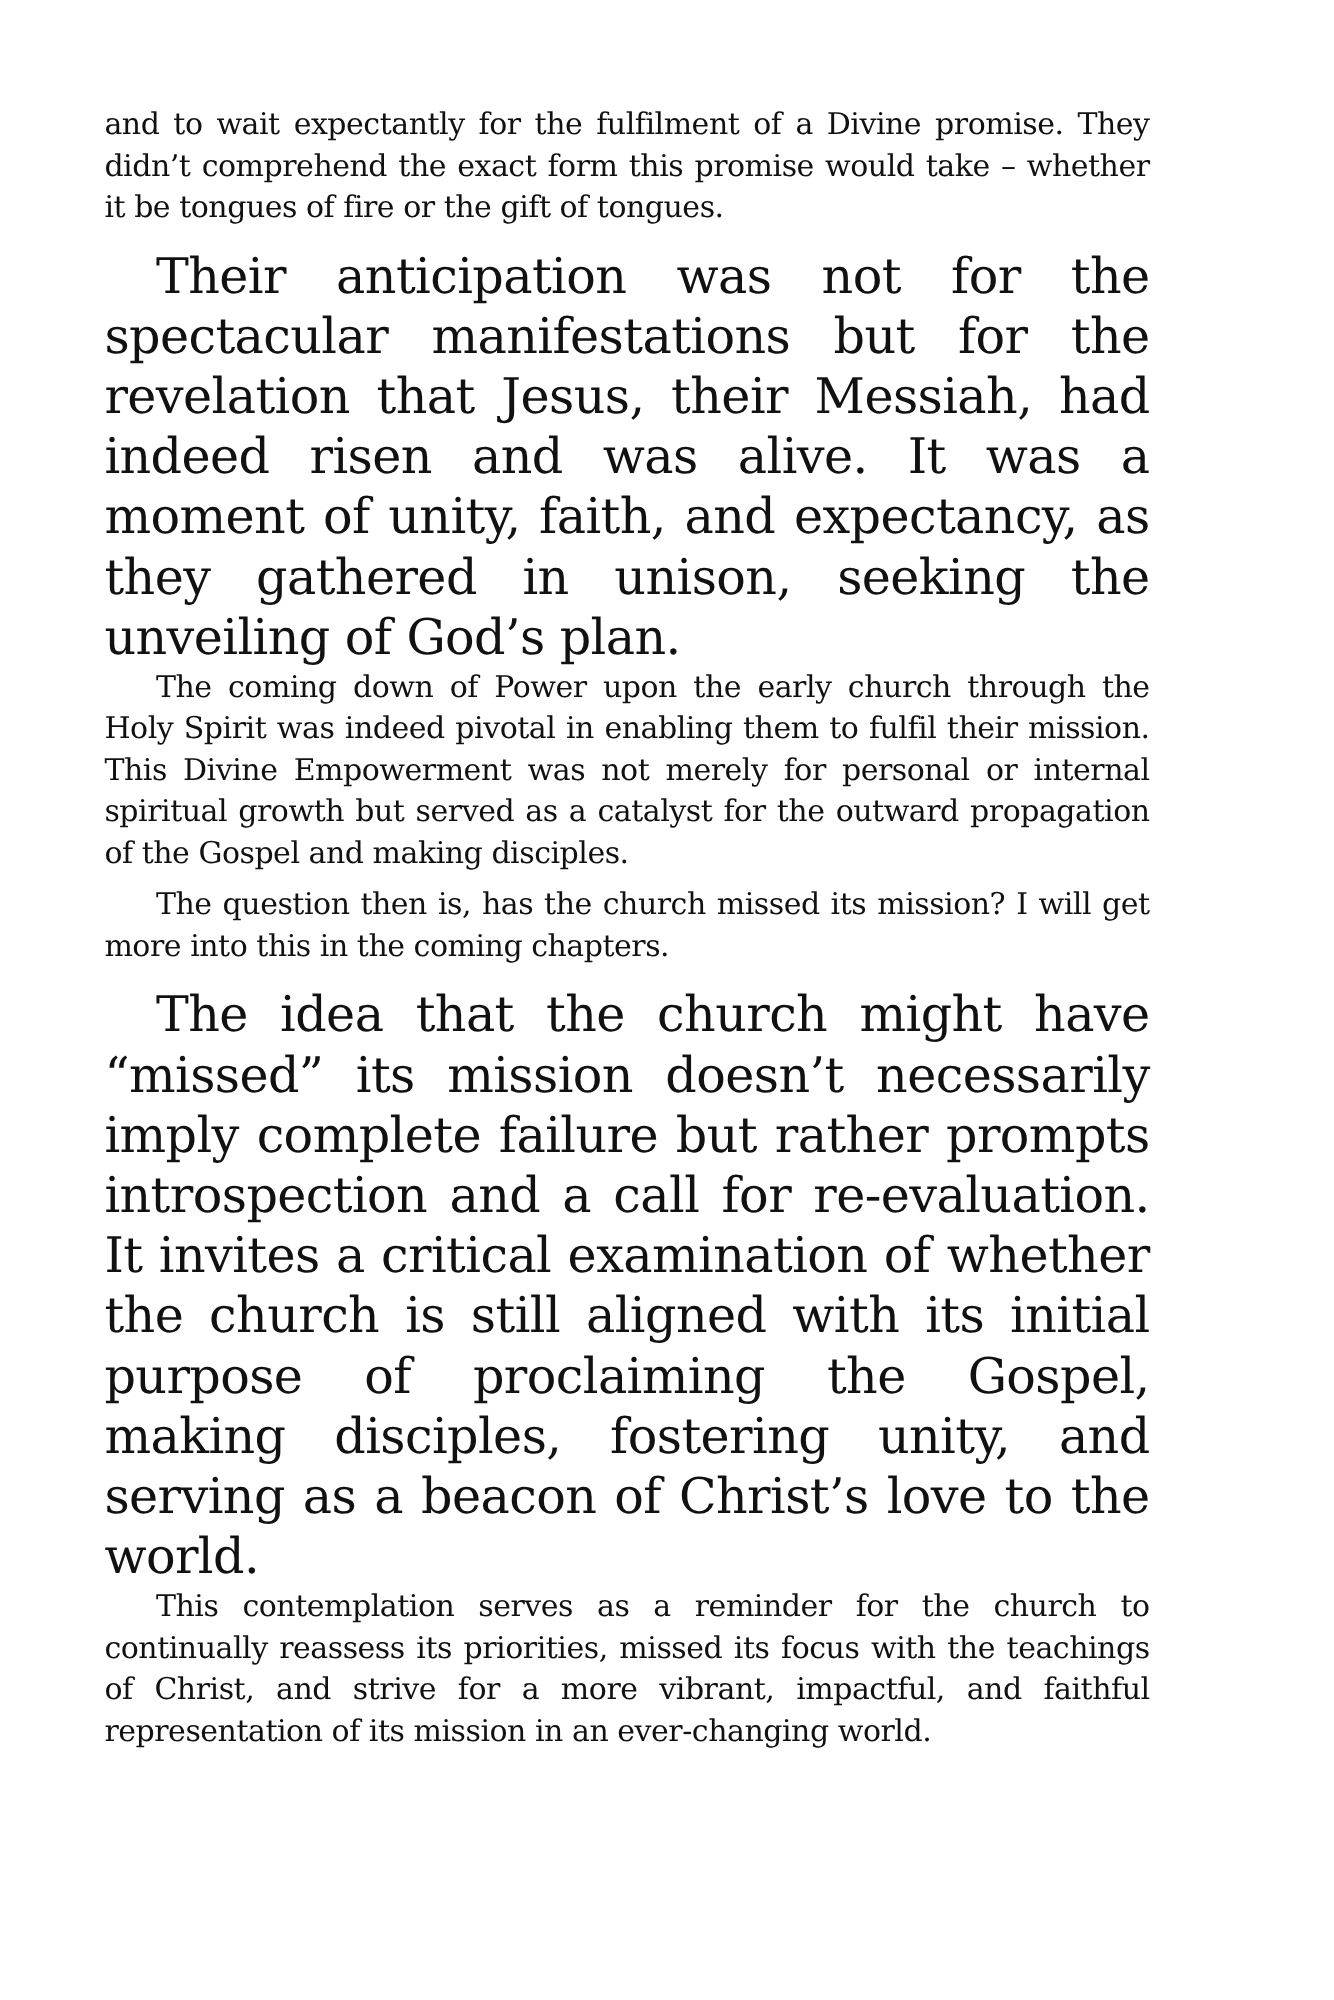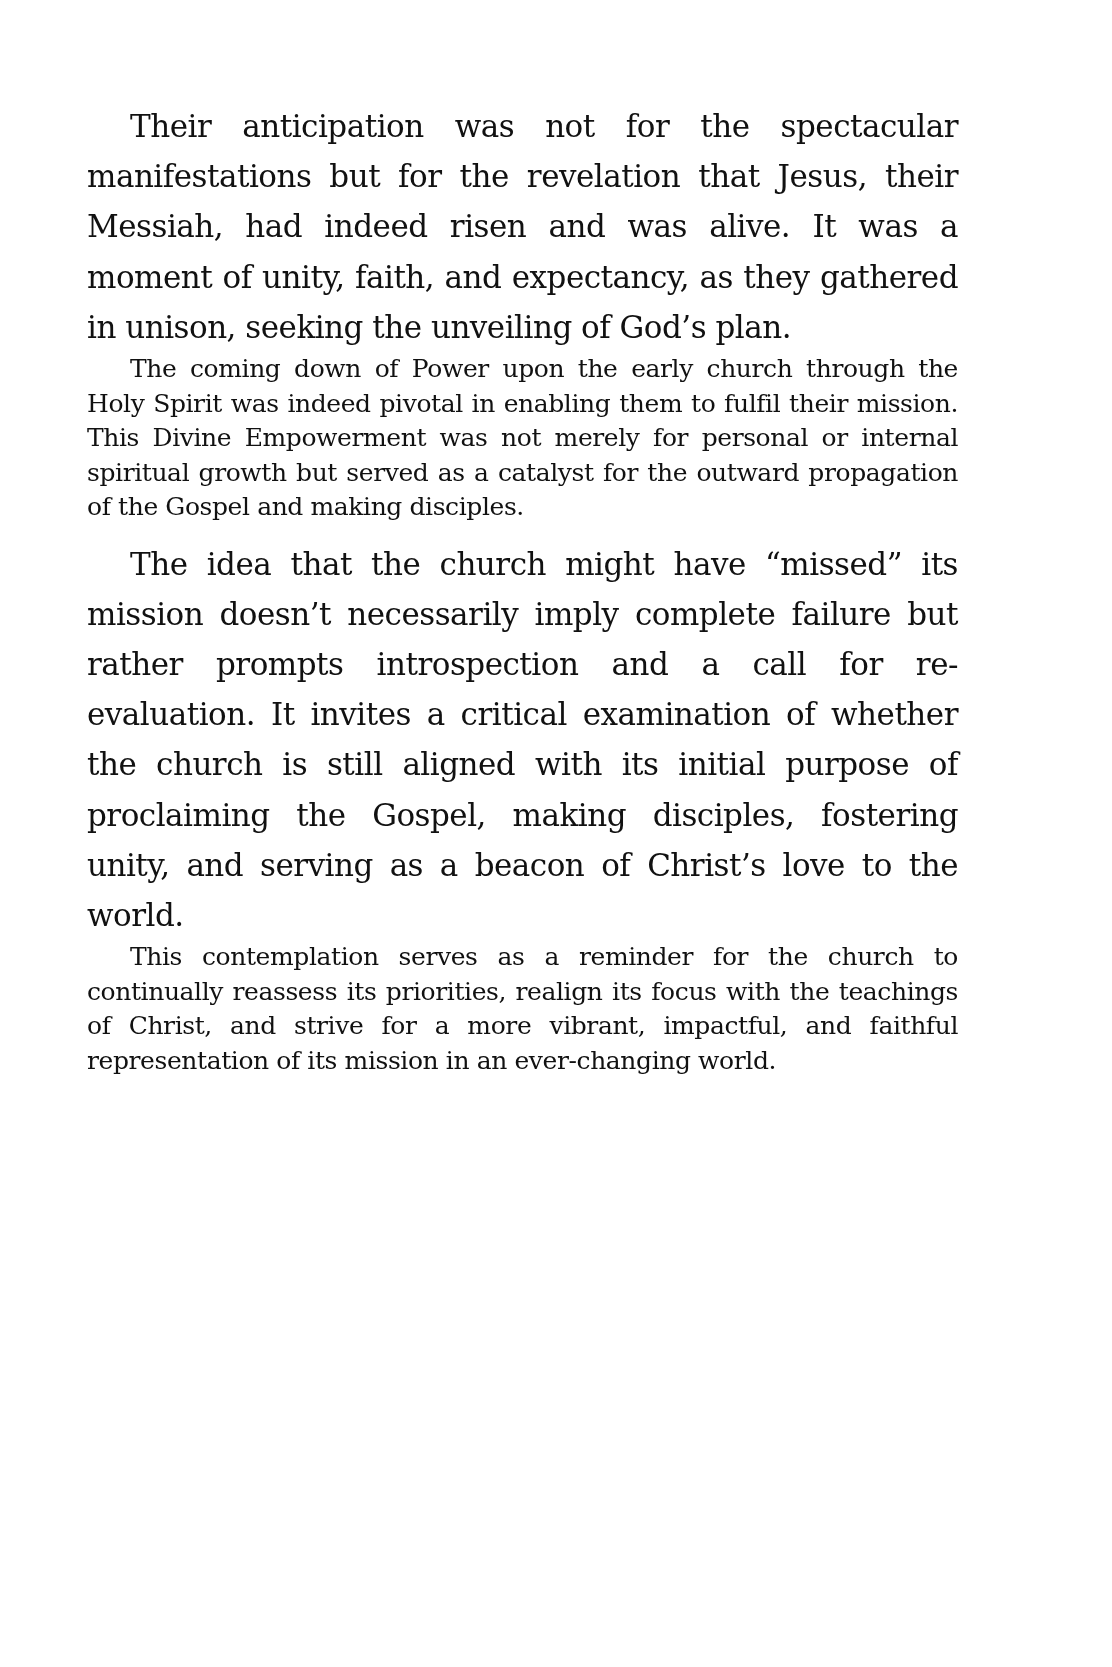--- a/index.html
+++ b/index.html
@@ -25,37 +25,39 @@
       margin: 0;
       text-align: justify;
       hyphens: none;
     }
     .small {
       font-size: 25px;
       line-height: 34.5px;
       letter-spacing: -0.4px;
     }
     .large {
-      font-size: 31px;
+      font-size: 41px;
       line-height: 50.2px;
       letter-spacing: -0.5px;
     }
     .indent {
       text-indent: 43px;
     }
     .gap-small { margin-top: 9px; }
     .gap-large { margin-top: 14px; }
     .gap-after-large { }
   </style>
 </head>
 <body>
 
 <div class="page">
+  <p class="small">and to wait expectantly for the fulfilment of a Divine promise. They didn’t comprehend the exact form this promise would take – whether it be tongues of fire or the gift of tongues.</p>
 
   <p class="large indent gap-large">Their anticipation was not for the spectacular manifestations but for the revelation that Jesus, their Messiah, had indeed risen and was alive. It was a moment of unity, faith, and expectancy, as they gathered in unison, seeking the unveiling of God’s plan.</p>
 
   <p class="small indent gap-after-large">The coming down of Power upon the early church through the Holy Spirit was indeed pivotal in enabling them to fulfil their mission. This Divine Empowerment was not merely for personal or internal spiritual growth but served as a catalyst for the outward propagation of the Gospel and making disciples.</p>
 
+  <p class="small indent gap-small">The question then is, has the church missed its mission? I will get more into this in the coming chapters.</p>
 
   <p class="large indent gap-large">The idea that the church might have “missed” its mission doesn’t necessarily imply complete failure but rather prompts introspection and a call for re-evaluation. It invites a critical examination of whether the church is still aligned with its initial purpose of proclaiming the Gospel, making disciples, fostering unity, and serving as a beacon of Christ’s love to the world.</p>
 
-  <p class="small indent gap-after-large">This contemplation serves as a reminder for the church to continually reassess its priorities, realign its focus with the teachings of Christ, and strive for a more vibrant, impactful, and faithful representation of its mission in an ever-changing world.</p>
+  <p class="small indent gap-after-large">This contemplation serves as a reminder for the church to continually reassess its priorities, missed its focus with the teachings of Christ, and strive for a more vibrant, impactful, and faithful representation of its mission in an ever-changing world.</p>
 </div>
 
 </body></html>

